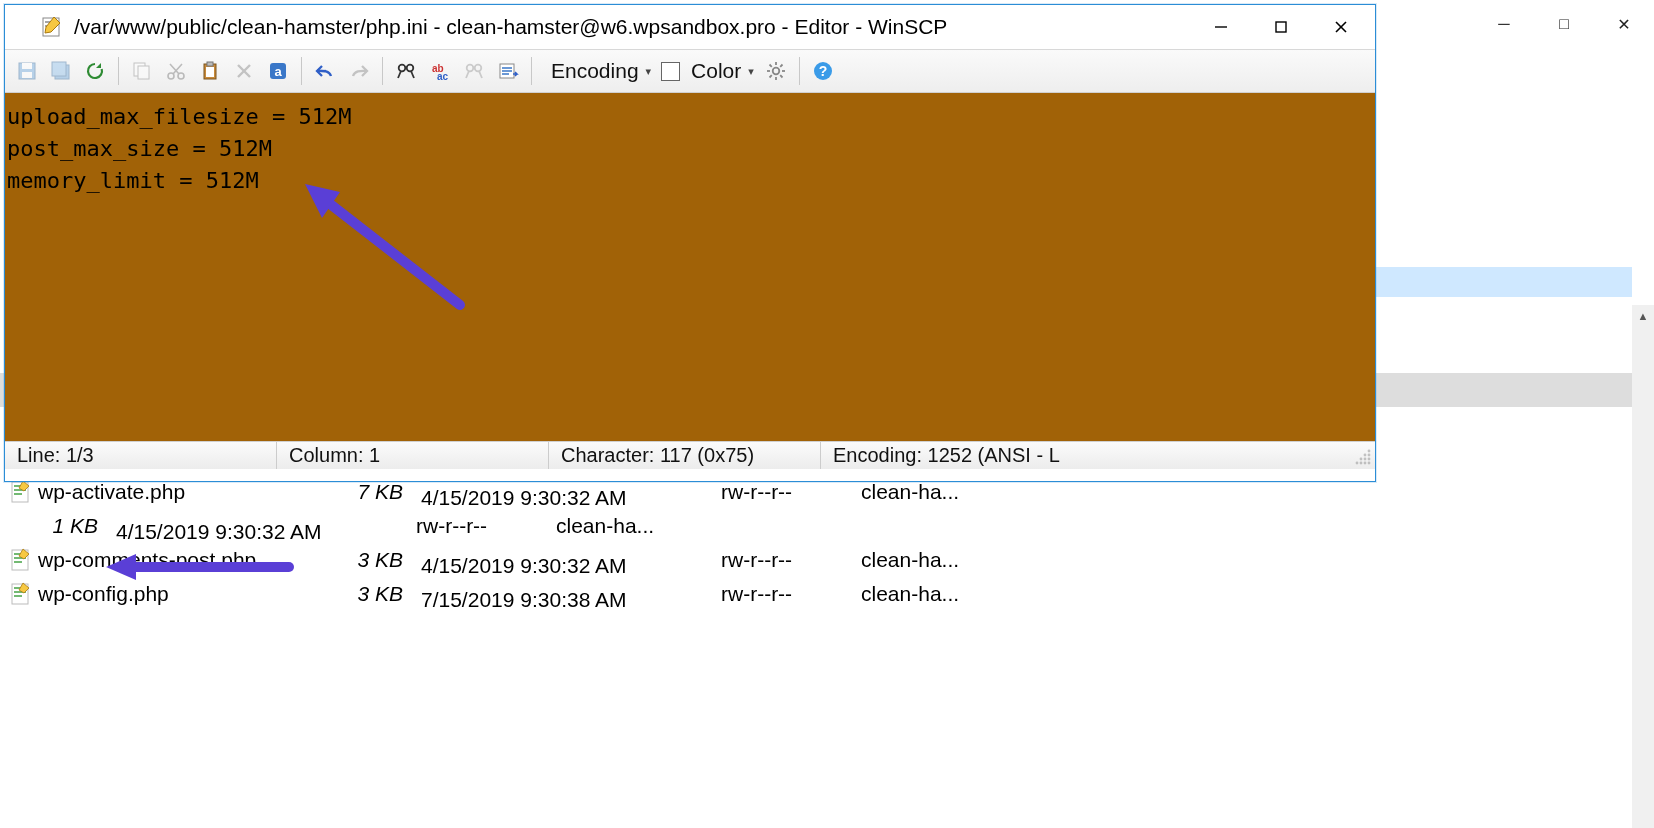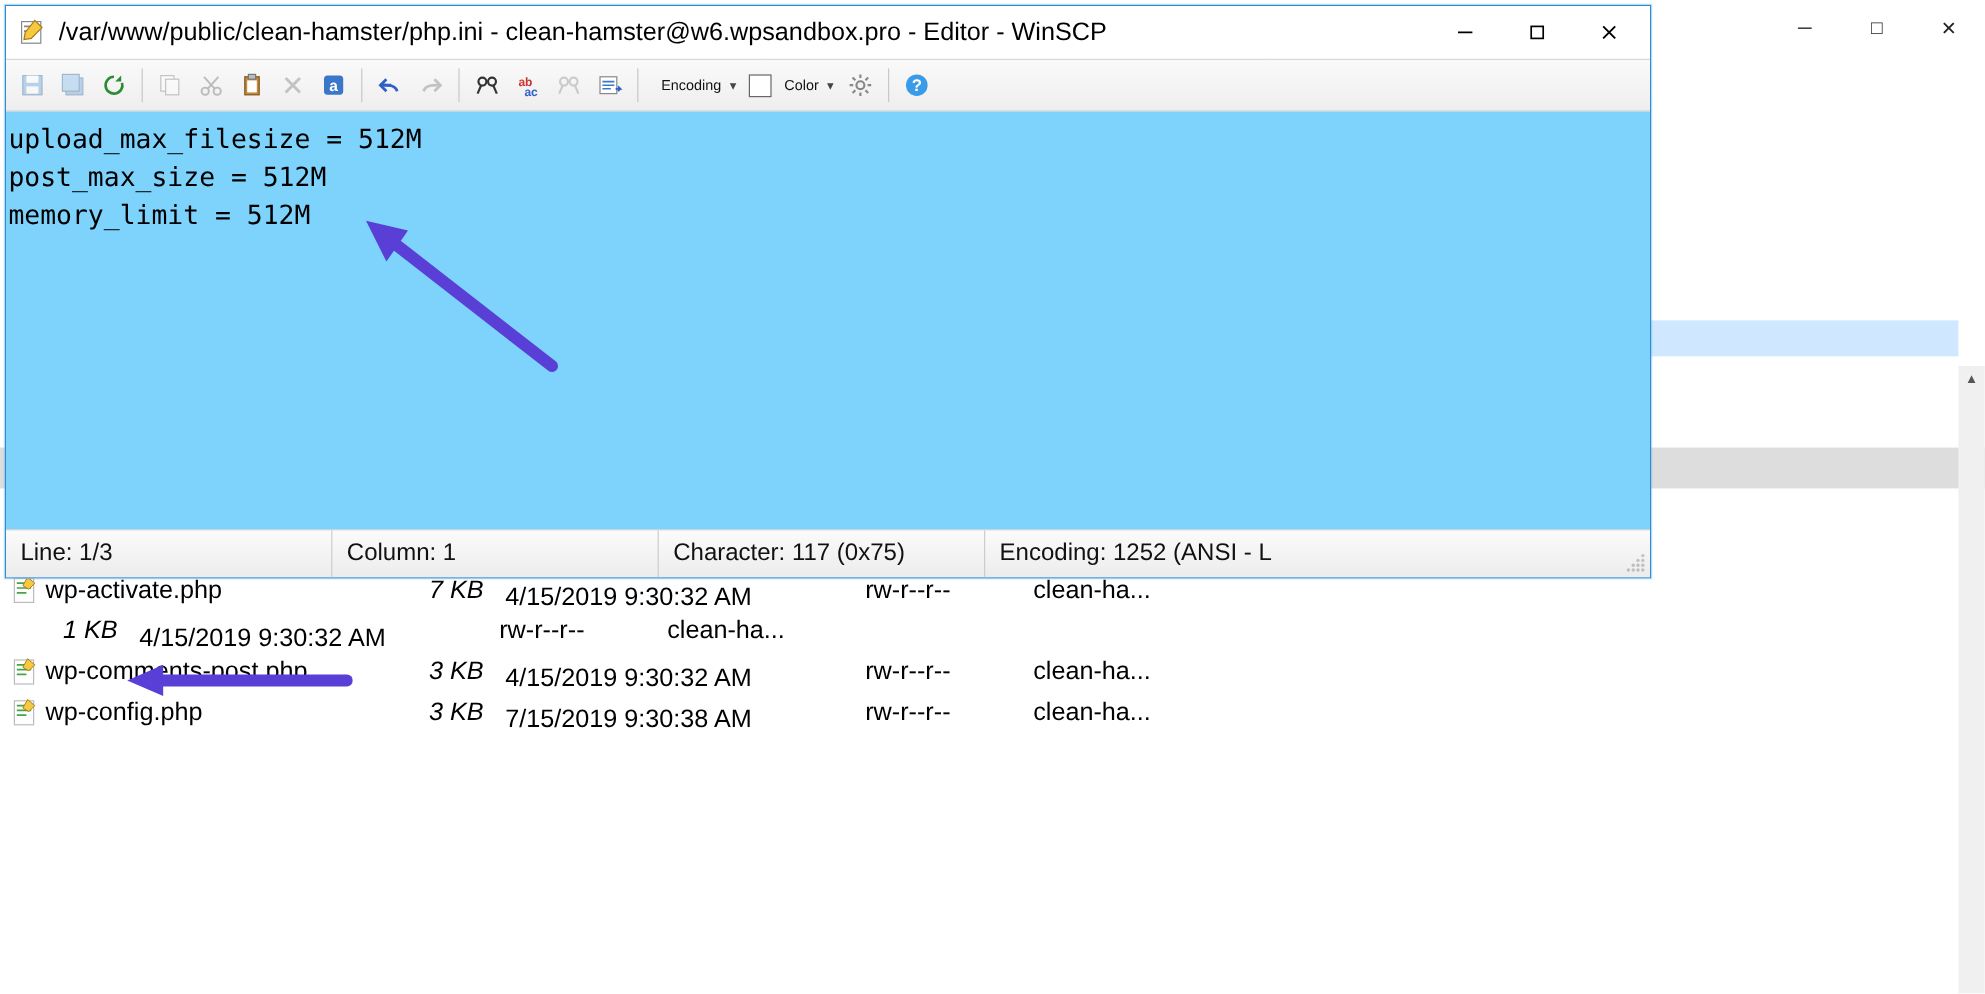--- a/index.html
+++ b/index.html
@@ -9,40 +9,40 @@
 .bg-window { position:absolute; top:0; left:0; right:0; bottom:0; background:#fff; }
 .bg-titlebar { position:absolute; top:0; right:0; width:280px; height:48px; display:flex; justify-content:flex-end; align-items:center; }
 .bg-btn { width:60px; height:44px; display:flex; align-items:center; justify-content:center; color:#222; font-size:16px; }
 .bg-list { position:absolute; top:305px; left:0; right:0; }
 .bg-scroll { position:absolute; top:305px; right:0; width:22px; bottom:0; background:#f0f0f0; }
 .bg-scroll-arrow { width:22px; height:22px; display:flex; align-items:center; justify-content:center; color:#555; font-size:11px; }
 .bg-ribbon { position:absolute; top:267px; left:1370px; right:22px; height:30px; background:#cfe8ff; }
 
 
 .editor { position:absolute; top:4px; left:4px; width:1372px; height:478px; background:#fff; border:1px solid #2b8dd6; box-shadow:0 0 0 1px rgba(43,141,214,0.18); }
-.titlebar { height:44px; display:flex; align-items:center; padding:0 4px 0 10px; background:#fff; }
+.titlebar { height:44px; display:flex; align-items:center; padding:0 4px 0 10px; background:#fff;margin-left:25px; }
 .title-icon { width:24px; height:24px; margin-right:10px; }
 .title-text { flex:1; color:#000; font-size:21px; white-space:nowrap; overflow:hidden; }
 .win-btns { display:flex; }
 .win-btn { width:60px; height:38px; display:flex; align-items:center; justify-content:center; }
 .win-btn svg { width:14px; height:14px; }
 
 .toolbar { height:44px; background:linear-gradient(#fafafa,#eee); border-top:1px solid #d8d8d8; border-bottom:1px solid #d0d0d0; display:flex; align-items:center; padding:0 6px; gap:2px; }
 .tb-btn { width:32px; height:32px; display:flex; align-items:center; justify-content:center; border-radius:3px; }
 .tb-btn.dis { opacity:0.45; }
 .tb-sep { width:1px; height:28px; background:#c8c8c8; margin:0 5px; }
-.tb-label { font-size:12px; color:#111; padding:0 4px 0 8px; }
+.tb-label { font-size:21px; color:#111; padding:0 4px 0 8px; }
 .tb-drop { display:flex; align-items:center; gap:3px; padding:0 4px; }
 .color-swatch { width:19px; height:19px; border:1px solid #666; background:#fff; }
 .caret { font-size:11px; color:#444; }
 
-.editor-body { position:relative; height:348px; background:#7dd3fc; font-family:Consolas,monospace; font-size:22px; color:#000; padding:8px 2px; line-height:1.45; overflow:hidden; }
+.editor-body { position:relative; height:348px; background:#a16207; font-family:Consolas,monospace; font-size:22px; color:#000; padding:8px 2px; line-height:1.45; overflow:hidden; }
 .editor-body pre { font-family:inherit; }
 
-.statusbar { height:40px; border-top:1px solid #d0d0d0; background:linear-gradient(#fbfbfb,#ececec); display:flex; align-items:center; font-size:20px; color:#111; }
+.statusbar { height:28px; border-top:1px solid #d0d0d0; background:linear-gradient(#fbfbfb,#ececec); display:flex; align-items:center; font-size:20px; color:#111; }
 .sb-cell { border-right:1px solid #ccc; padding:0 12px; height:100%; display:flex; align-items:center; }
 .sb-cell.c1 { width:272px; }
 .sb-cell.c2 { width:272px; }
 .sb-cell.c3 { width:272px; }
 .sb-cell.c4 { flex:1; border-right:none; }
 .sb-grip { width:20px; height:20px; align-self:flex-end; margin:0 2px 2px 0; opacity:.4; }
 
 
 .file-list { font-size:21px; color:#000; }
 .row { display:flex; align-items:center; height:34px; }

